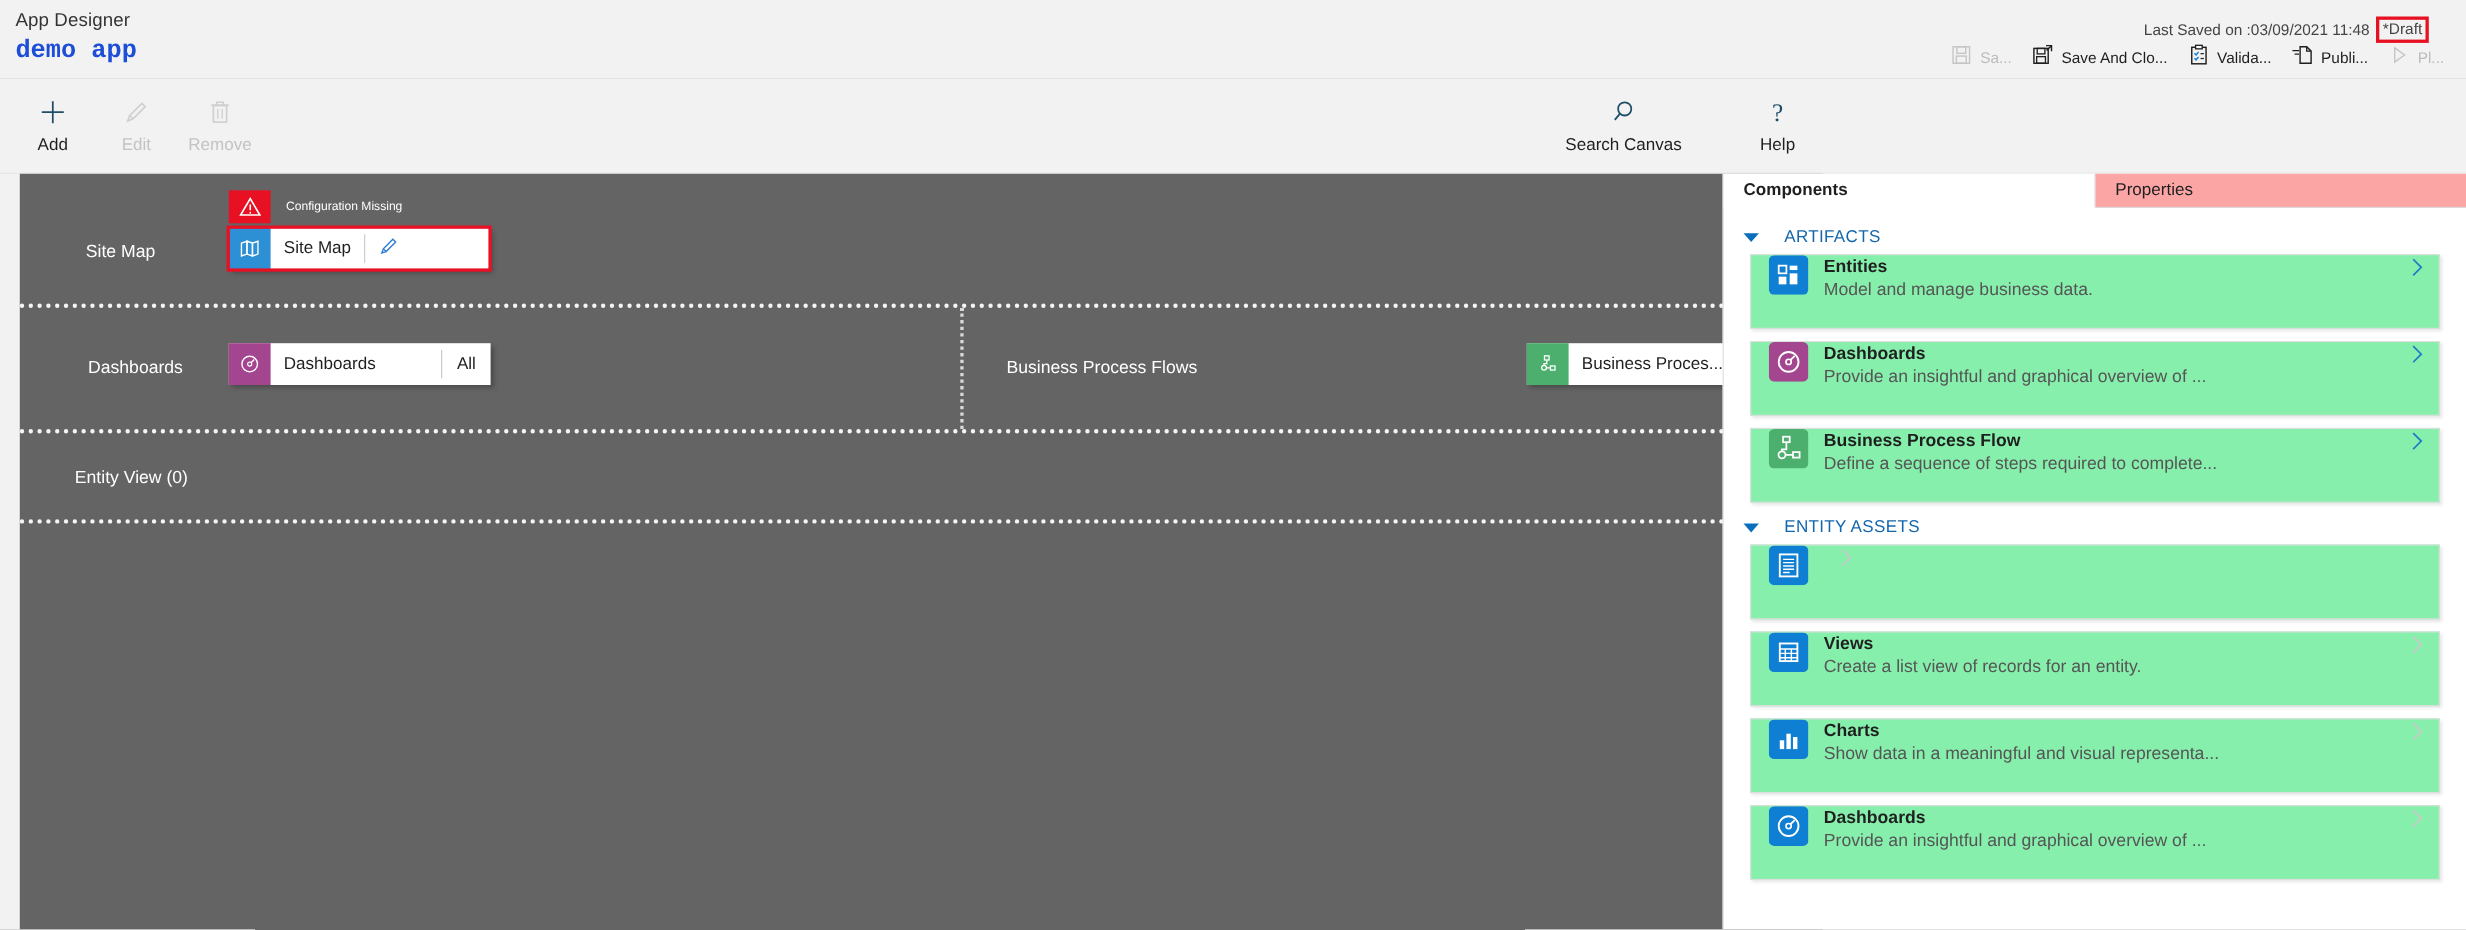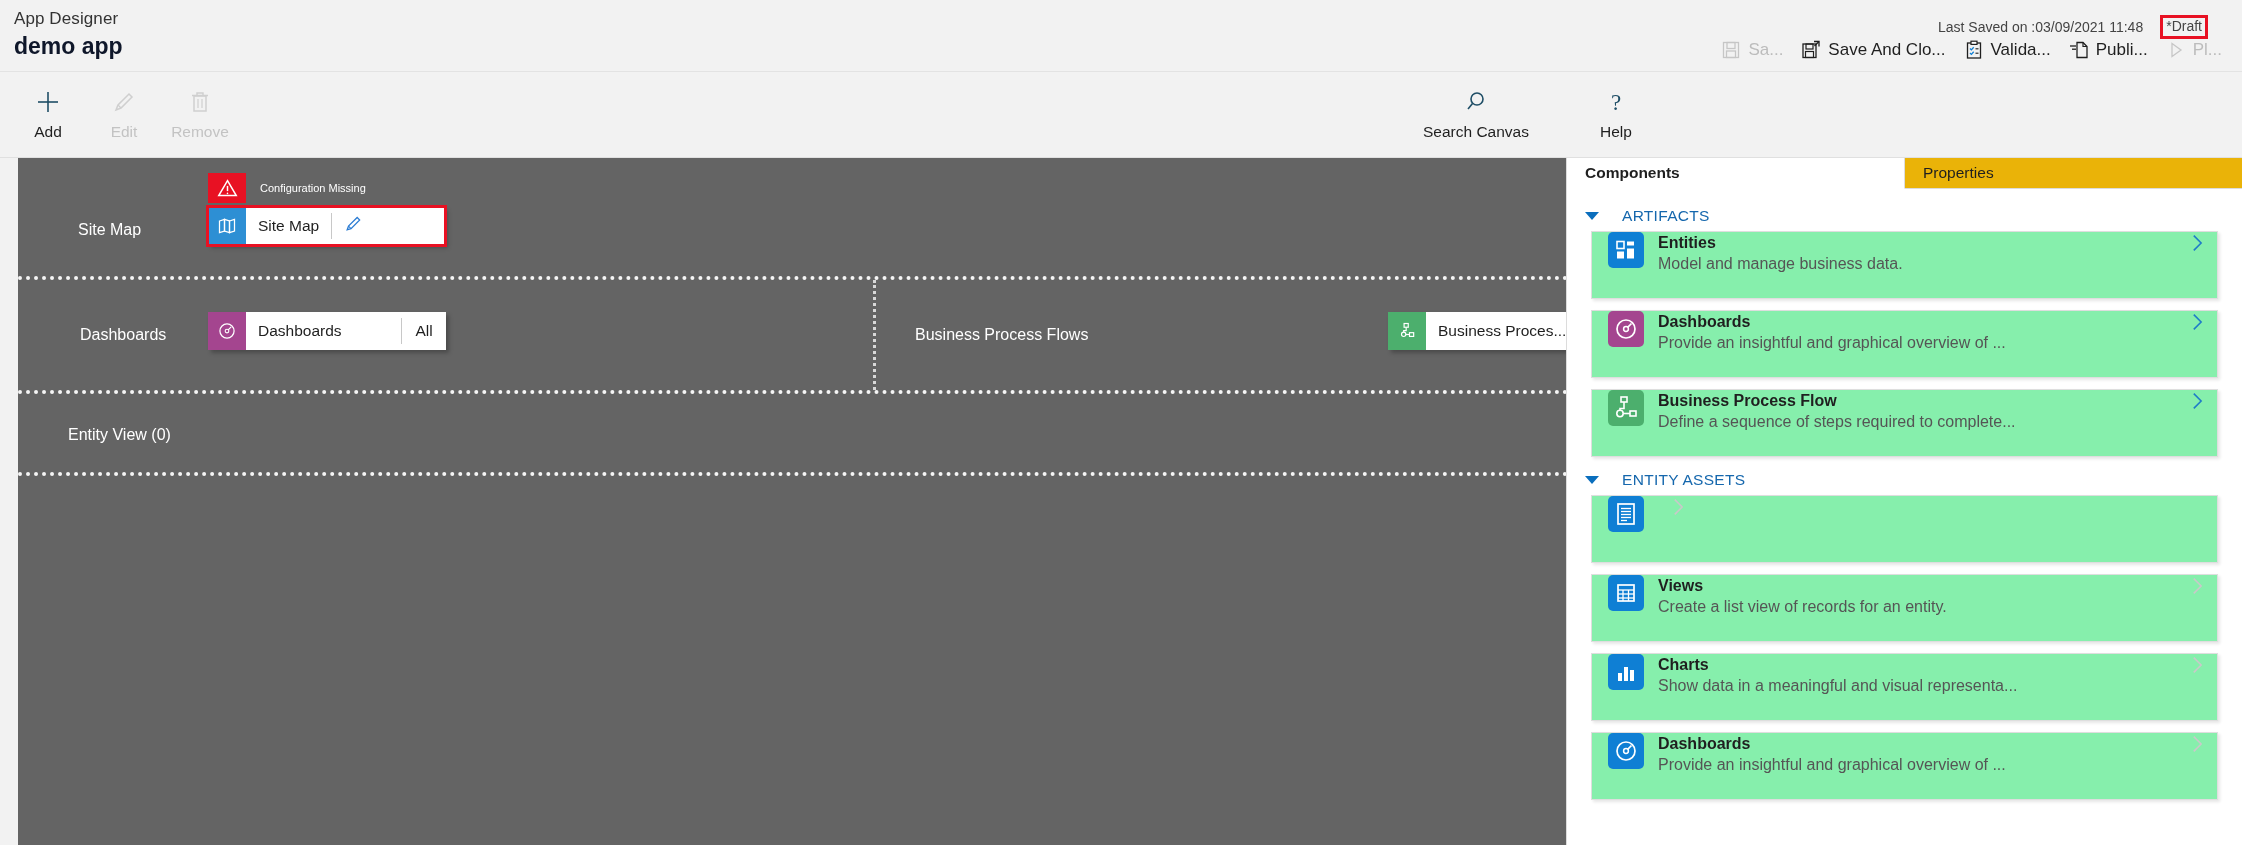--- a/index.html
+++ b/index.html
@@ -15,45 +15,46 @@
     position: relative;
     height: 72px;
     background: #f2f2f2;
     border-bottom: 1px solid #e3e3e3;
   }
   .app-title-block { position: absolute; left: 14px; top: 8px; }
   .app-designer-label {
     font-size: 17px; color: #333; line-height: 22px; letter-spacing: .1px;
   }
   .app-name {
-    font-size: 23px; font-weight: bold; color: #0f172a; line-height: 28px;
+    font-size: 23px; font-weight: bold; color: #1d4ed8; line-height: 28px;
     margin-top: 2px;
+    font-family: Liberation Mono, monospace;
   }
 
   .saved-info {
     position: absolute; right: 34px; top: 15px;
     font-size: 14px; color: #444; white-space: nowrap;
     display: flex; align-items: center;
   }
   .draft-badge {
     border: 3px solid #e81123;
     padding: 1px 3px 2px 3px;
-    margin-left: 17px;
+    margin-left: 6px;
     color: #444;
     line-height: 15px;
   }
 
   .cmd-bar {
     position: absolute; right: 10px; top: 36px;
     display: flex; align-items: center; gap: 0px;
   }
   .cmd-btn {
     display: flex; align-items: flex-end; gap: 7px;
     padding: 4px 10px 4px 8px;
-    font-size: 17px; color: #1f1f1f; white-space: nowrap; cursor: pointer;
+    font-size: 14px; color: #1f1f1f; white-space: nowrap; cursor: pointer;
   }
   .cmd-btn.disabled { color: #bcbcbc; cursor: default; }
   .cmd-btn .ic { width: 20px; height: 20px; display:block; }
 
   
   .subbar {
     position: relative;
     height: 86px;
     background: #f2f2f2;
     border-bottom: 1px solid #e0e0e0;
@@ -157,21 +158,21 @@
     padding-left: 18px;
     font-size: 15.5px; cursor: pointer;
     border-bottom: 1px solid #dcdcdc;
   }
   .panel-tab.active {
     background: #ffffff; color: #1f1f1f; font-weight: bold;
     border-bottom-color: #ffffff;
     border-right: 1px solid #dcdcdc;
   }
   .panel-tab.inactive {
-    background: #eab308; color: #1f1f1f;
+    background: #fca5a5; color: #1f1f1f;
   }
 
   .panel-body { padding: 12px 16px 0 14px; height: 656px; overflow: hidden; }
 
   .section-head {
     display: flex; align-items: center; gap: 23px;
     margin: 6px 0 6px 4px; cursor: pointer;
   }
   .caret-down {
     width: 0; height: 0;

